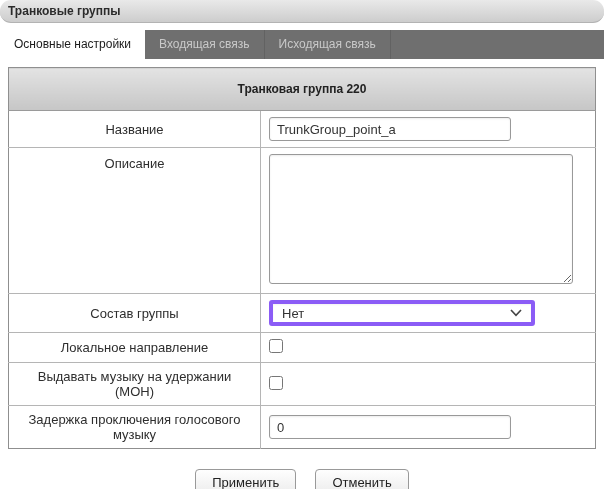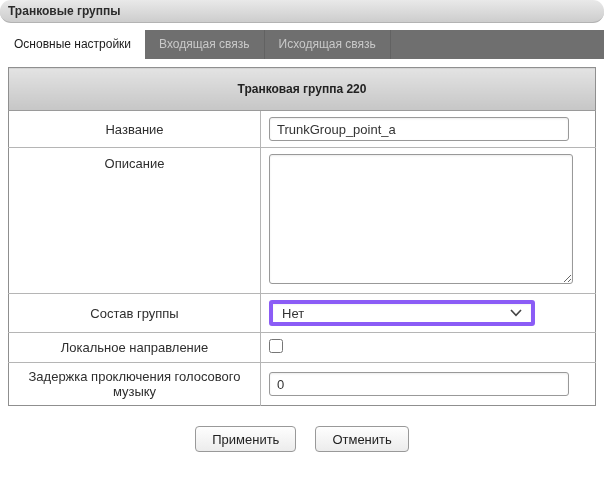--- a/index.html
+++ b/index.html
@@ -75,21 +75,21 @@
     text-align: center;
     padding: 6px 8px;
     border-right: 1px solid #b5b5b5;
     color: #2e2e2e;
   }
   td.label-cell.top { vertical-align: top; padding-top: 8px; }
   td.field-cell { padding: 6px 8px; }
 
   
   input.text-input {
-    width: 300px;
+    width: 242px;
     height: 24px;
     padding: 9px 7px;
     border: 1px solid #999;
     border-radius: 3px;
     font-family: "Liberation Sans", sans-serif;
     font-size: 13px;
     color: #333;
     box-shadow: inset 0 1px 2px rgba(0,0,0,0.08);
     outline: none;
     background: #fff;
@@ -208,20 +208,26 @@
       </td>
     </tr>
 
     <tr>
       <td class="label-cell">Локальное направление</td>
       <td class="field-cell">
         <input type="checkbox" style="">
       </td>
     </tr>
 
+    <tr>
+      <td class="label-cell">Выдавать музыку на удержании (MOH)</td>
+      <td class="field-cell">
+        <input type="checkbox" style="">
+      </td>
+    </tr>
 
     <tr>
       <td class="label-cell">Задержка проключения голосового музыку</td>
       <td class="field-cell">
         <input class="text-input" type="text" value="0" style="">
       </td>
     </tr>
   </tbody>
     </table>
 

